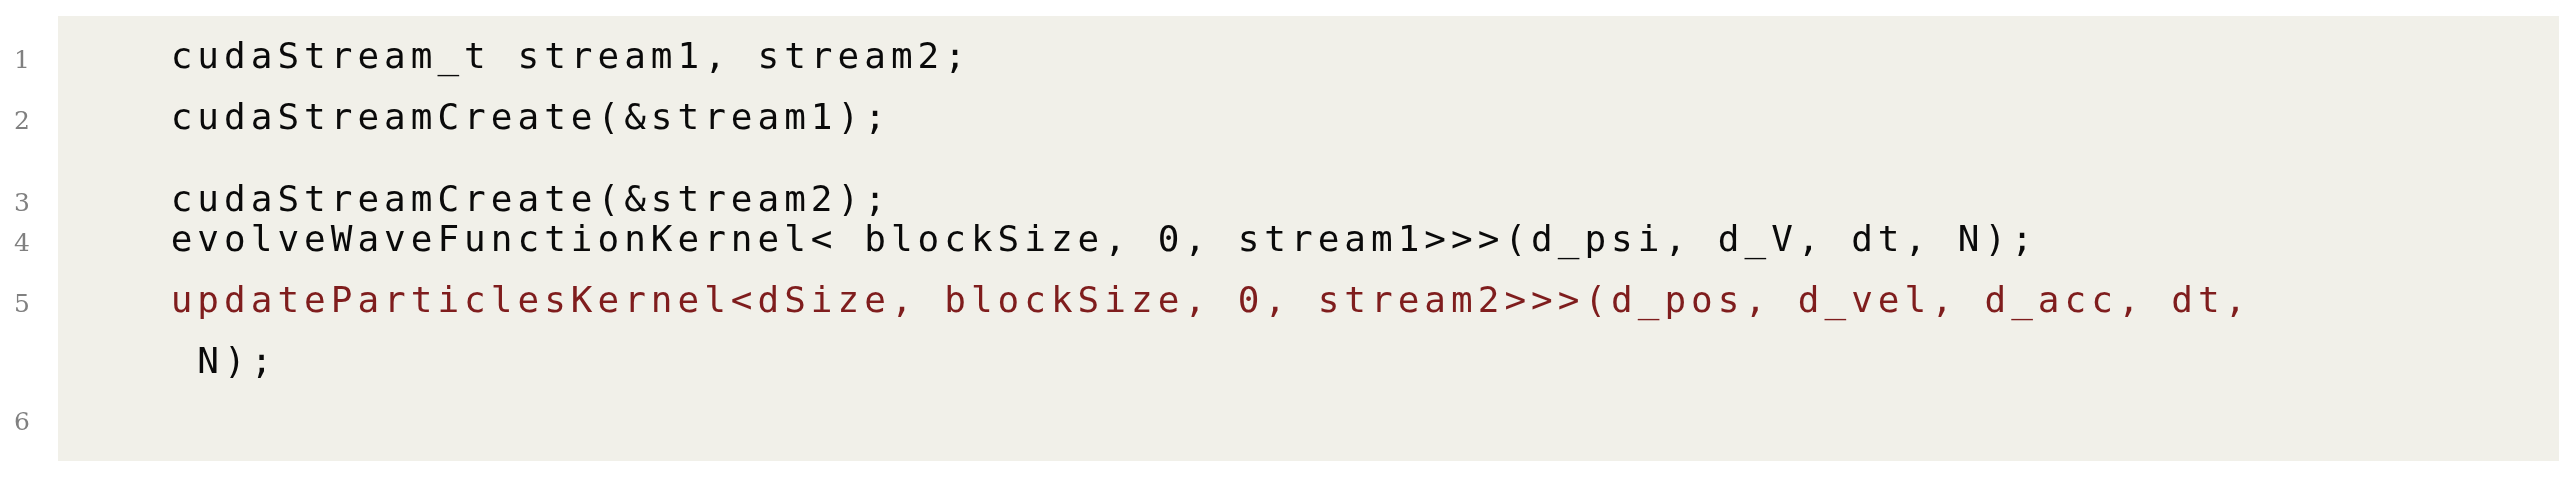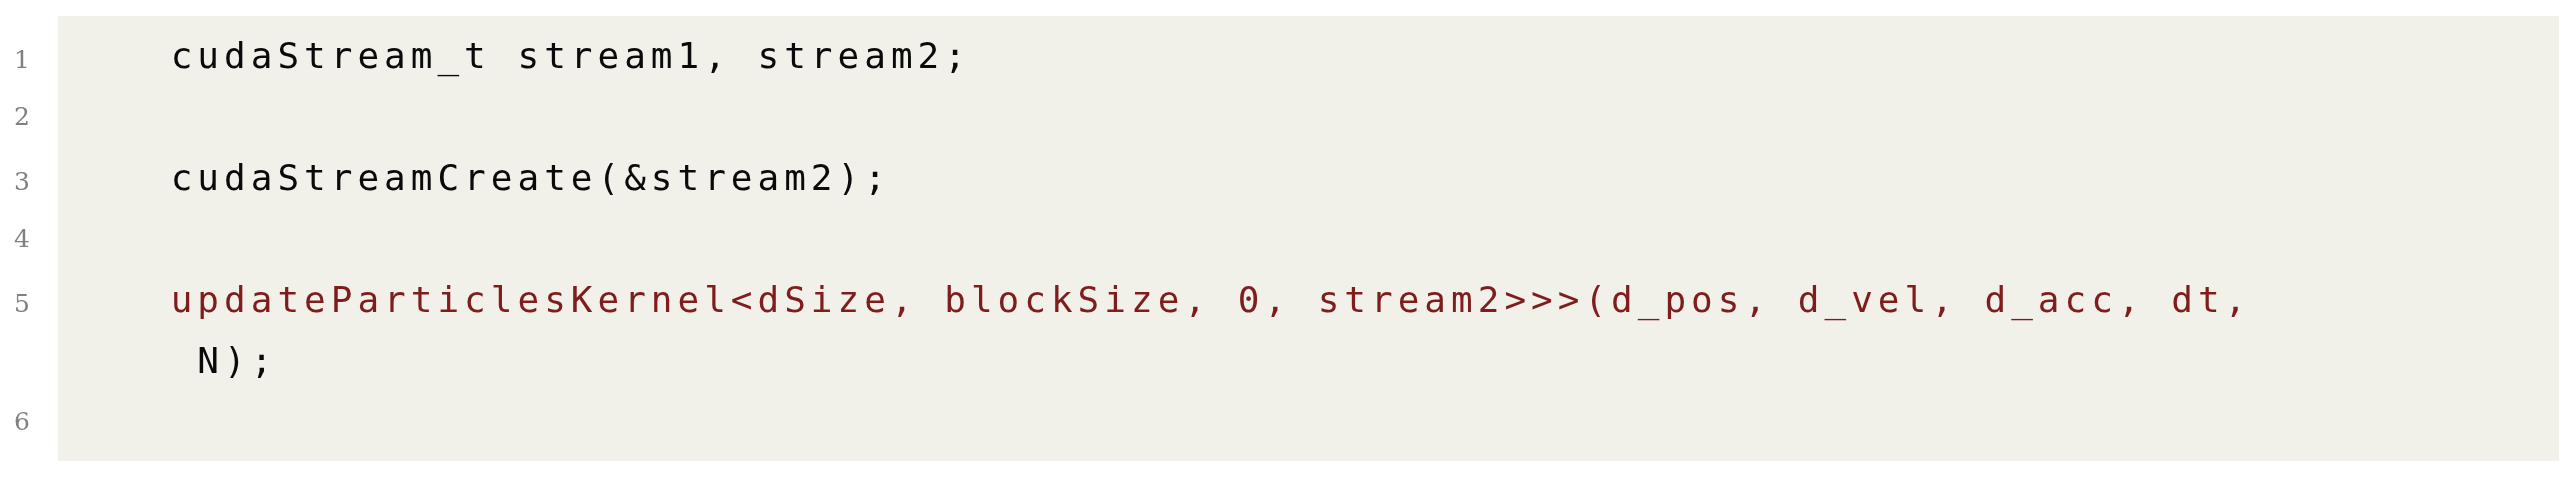--- a/index.html
+++ b/index.html
@@ -65,21 +65,21 @@
     text-align: right;
   }
 </style>
 </head>
 <body style="background: rgb(255, 255, 255);">
 
 <div class="listing">
   <div class="code-bg" style="background: rgb(241, 240, 233);"></div>
   <div class="rows">
       <div class="code-row"><span class="line-num" style="color: rgb(128, 128, 128);">1</span><span class="code-text" style="color: rgb(10, 10, 10);">    cudaStream_t stream1, stream2;</span></div>
-      <div class="code-row"><span class="line-num" style="color: rgb(128, 128, 128);">2</span></div>
-      <div class="code-row"><span class="line-num" style="color: rgb(128, 128, 128);">3</span><span class="code-text" style="color: rgb(10, 10, 10);">    cudaStreamCreate(&amp;stream2);</span></div>
-      <div class="code-row"><span class="line-num" style="color: rgb(128, 128, 128);">4</span></div>
+      <div class="code-row"><span class="line-num" style="color: rgb(128, 128, 128);">2</span><span class="code-text" style="color: rgb(10, 10, 10);">    cudaStreamCreate(&amp;stream1);</span></div>
+      <div class="code-row"><span class="line-num" style="color: rgb(128, 128, 128);">3</span><span class="code-text" style="color: rgb(10, 10, 10); margin-top: 21px;">    cudaStreamCreate(&amp;stream2);</span></div>
+      <div class="code-row"><span class="line-num" style="color: rgb(128, 128, 128);">4</span><span class="code-text" style="color: rgb(10, 10, 10);">    evolveWaveFunctionKernel&lt; blockSize, 0, stream1&gt;&gt;&gt;(d_psi, d_V, dt, N);</span></div>
       <div class="code-row"><span class="line-num" style="color: rgb(128, 128, 128);">5</span><span class="code-text" style="color: #7f1d1d;">    updateParticlesKernel&lt;dSize, blockSize, 0, stream2&gt;&gt;&gt;(d_pos, d_vel, d_acc, dt,</span></div>
       <div class="code-row"><span class="line-num" style="color: rgb(128, 128, 128);"></span><span class="code-text" style="color: rgb(10, 10, 10);">     N);</span></div>
       <div class="code-row"><span class="line-num" style="color: rgb(128, 128, 128);">6</span><span class="code-text" style="color: rgb(10, 10, 10);"></span></div>
     </div>
 </div>
 
 
 </body></html>

